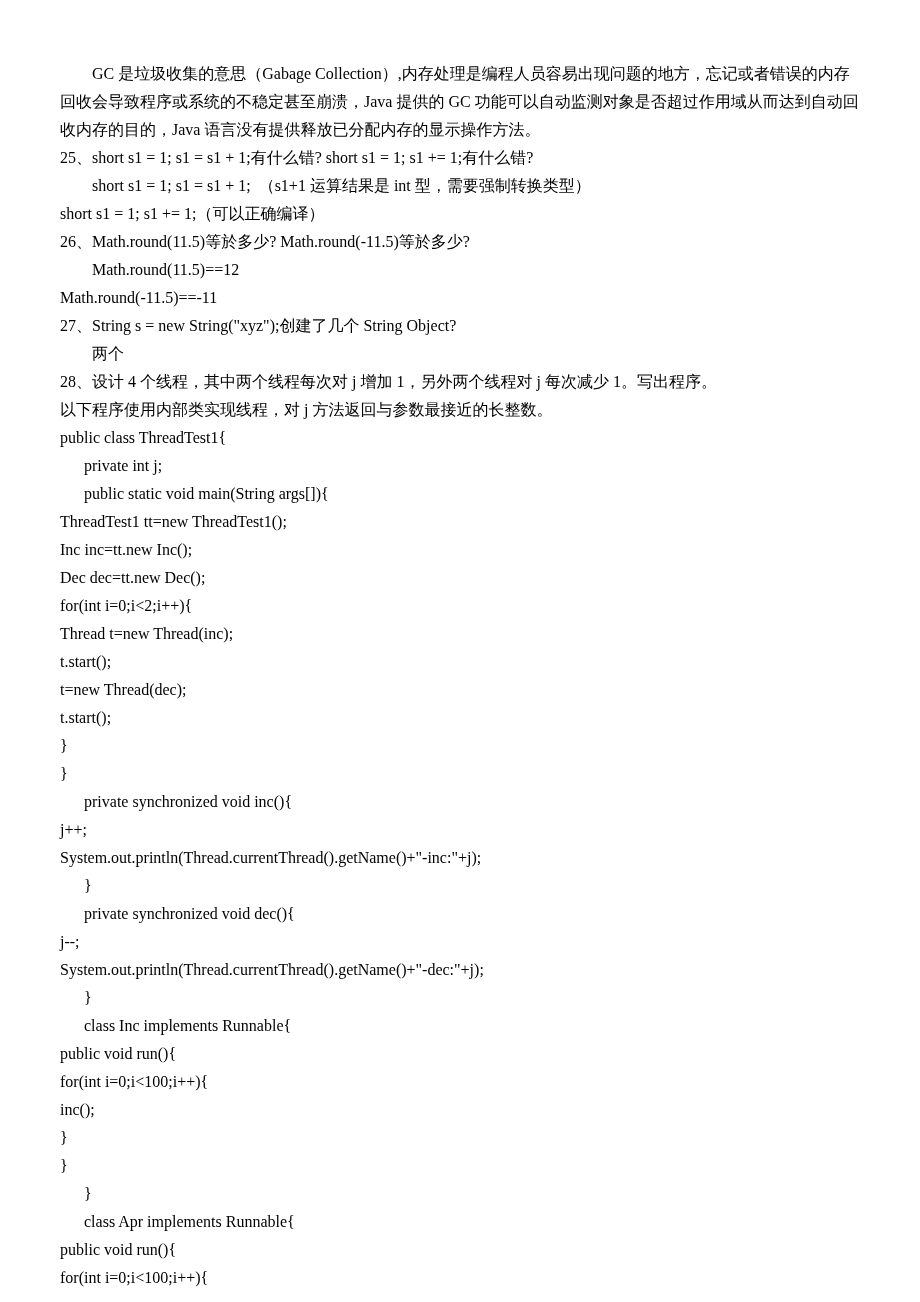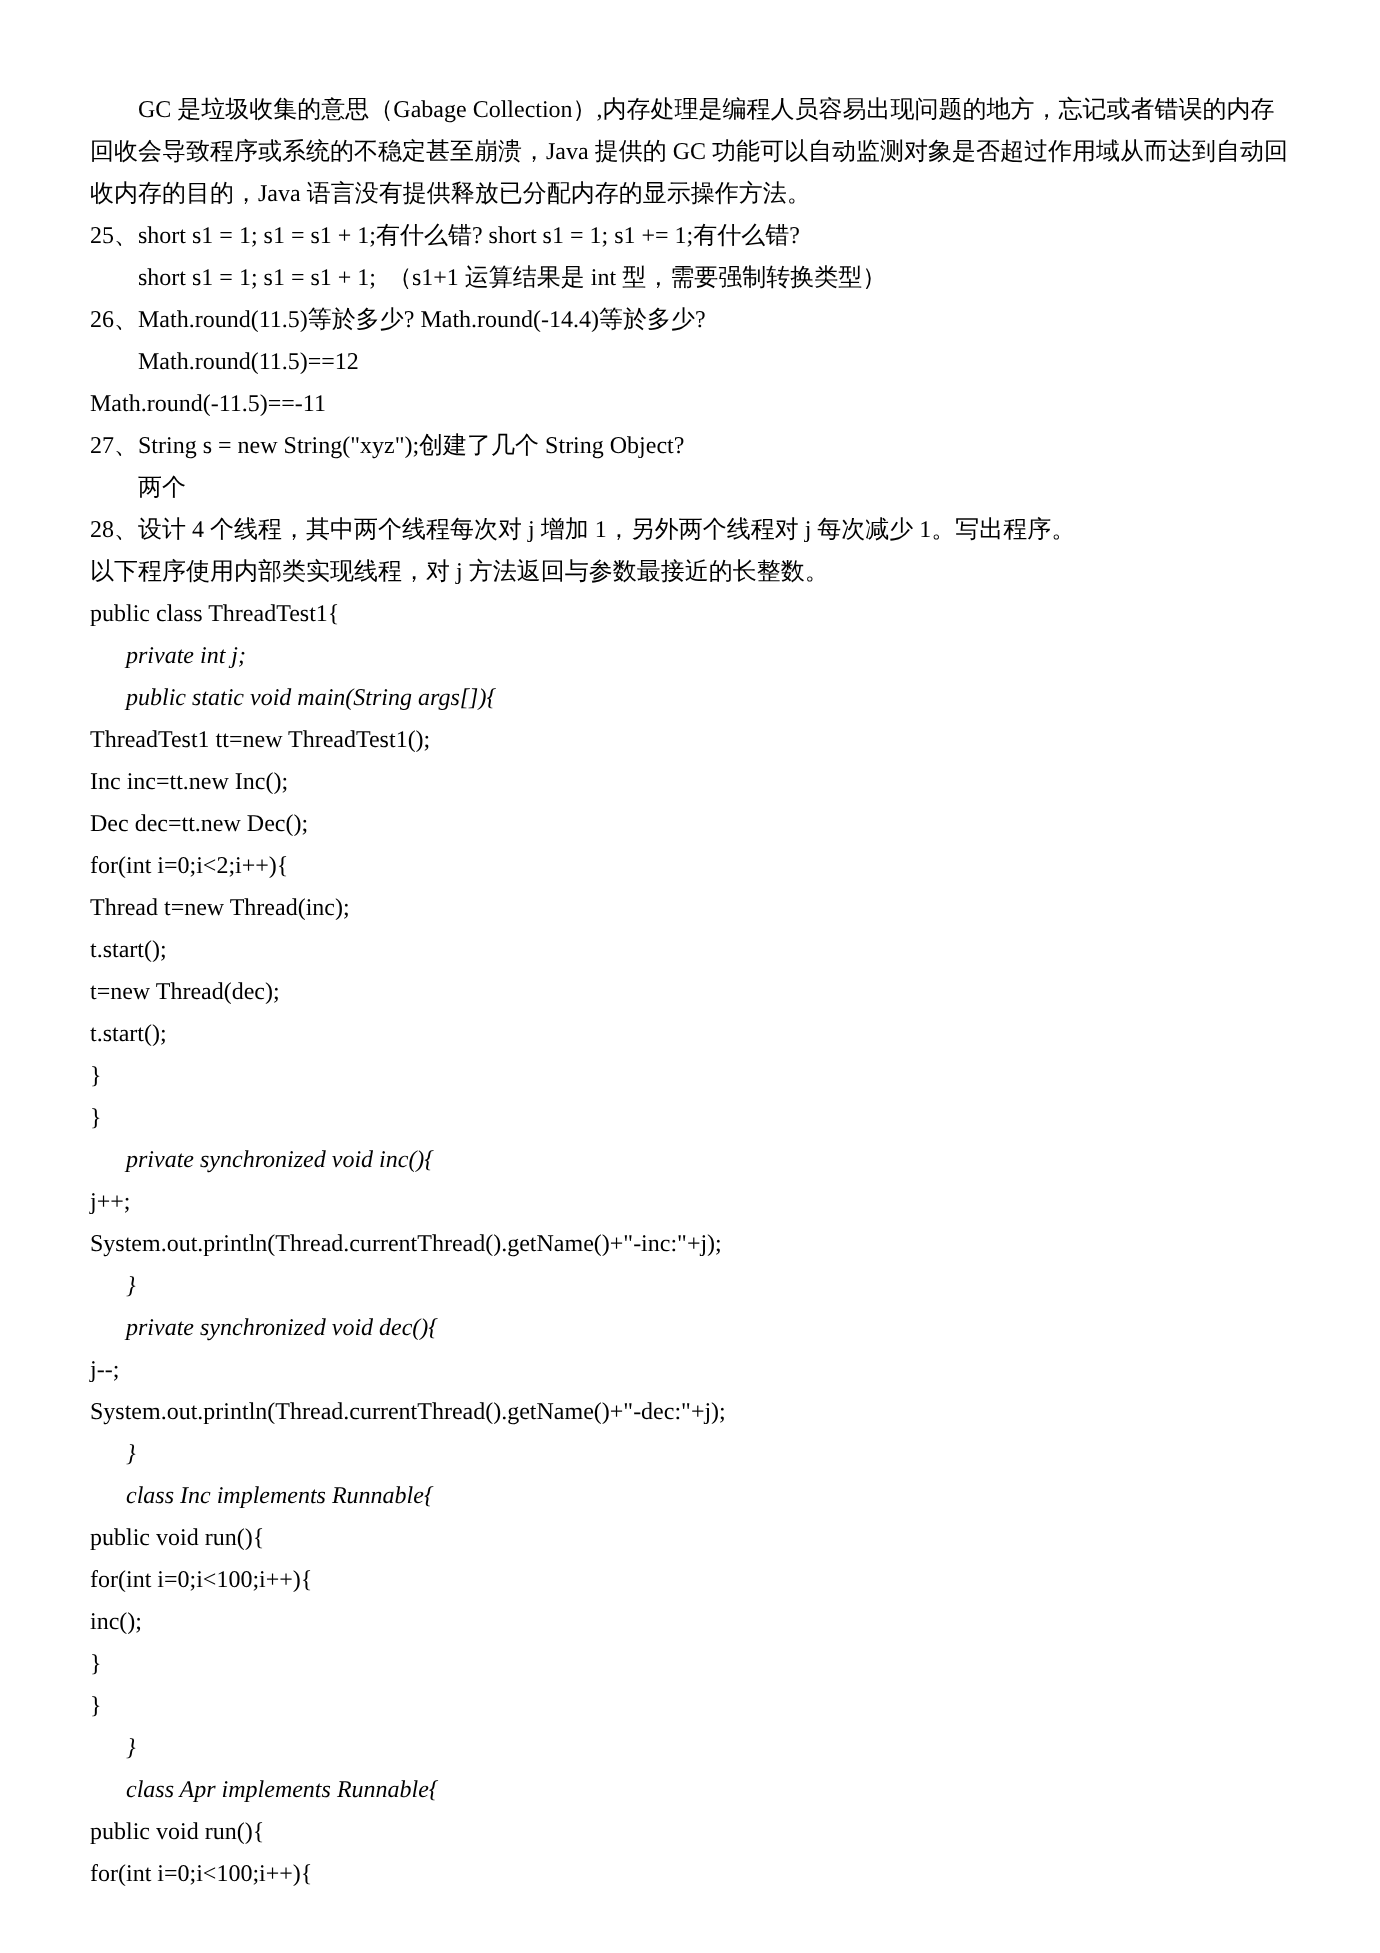--- a/index.html
+++ b/index.html
@@ -15,31 +15,31 @@
   }
   .para {
     margin: 0;
     white-space: pre-wrap;
   }
   .indent {
     text-indent: 2em;
   }
   .indent1 {
     padding-left: 1.5em;
-    font-style: italic;
   }
 </style>
 </head>
 <body>
 
 <div id="doc">
     <p class="para indent">GC 是垃圾收集的意思（Gabage Collection）,内存处理是编程人员容易出现问题的地方，忘记或者错误的内存回收会导致程序或系统的不稳定甚至崩溃，Java 提供的 GC 功能可以自动监测对象是否超过作用域从而达到自动回收内存的目的，Java 语言没有提供释放已分配内存的显示操作方法。</p>
     <p class="para">25、short s1 = 1; s1 = s1 + 1;有什么错? short s1 = 1; s1 += 1;有什么错?</p>
     <p class="para indent">short s1 = 1; s1 = s1 + 1;  （s1+1 运算结果是 int 型，需要强制转换类型）</p>
-    <p class="para">26、Math.round(11.5)等於多少? Math.round(-14.4)等於多少?</p>
+    <p class="para">short s1 = 1; s1 += 1;（可以正确编译）</p>
+    <p class="para">26、Math.round(11.5)等於多少? Math.round(-11.5)等於多少?</p>
     <p class="para indent">Math.round(11.5)==12</p>
     <p class="para">Math.round(-11.5)==-11</p>
     <p class="para">27、String s = new String("xyz");创建了几个 String Object?</p>
     <p class="para indent">两个</p>
     <p class="para">28、设计 4 个线程，其中两个线程每次对 j 增加 1，另外两个线程对 j 每次减少 1。写出程序。</p>
     <p class="para">以下程序使用内部类实现线程，对 j 方法返回与参数最接近的长整数。</p>
     <p class="para">public class ThreadTest1{</p>
     <p class="para indent1">private int j;</p>
     <p class="para indent1">public static void main(String args[]){</p>
     <p class="para">ThreadTest1 tt=new ThreadTest1();</p>

